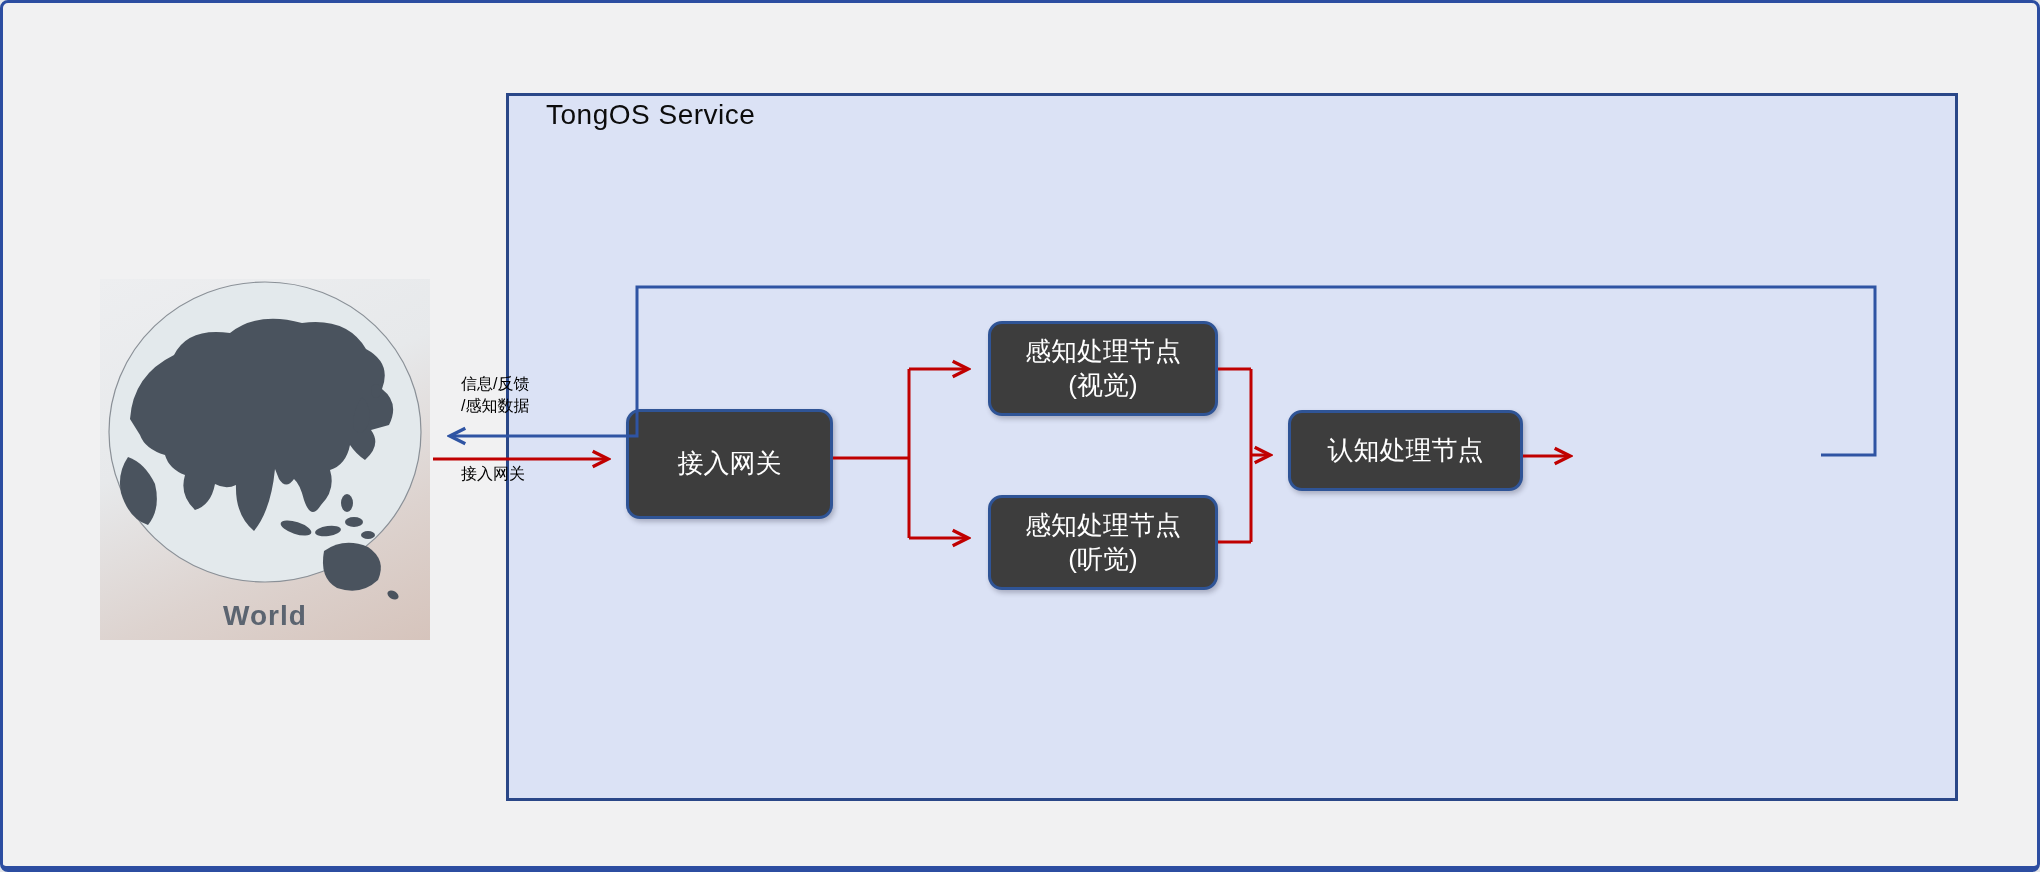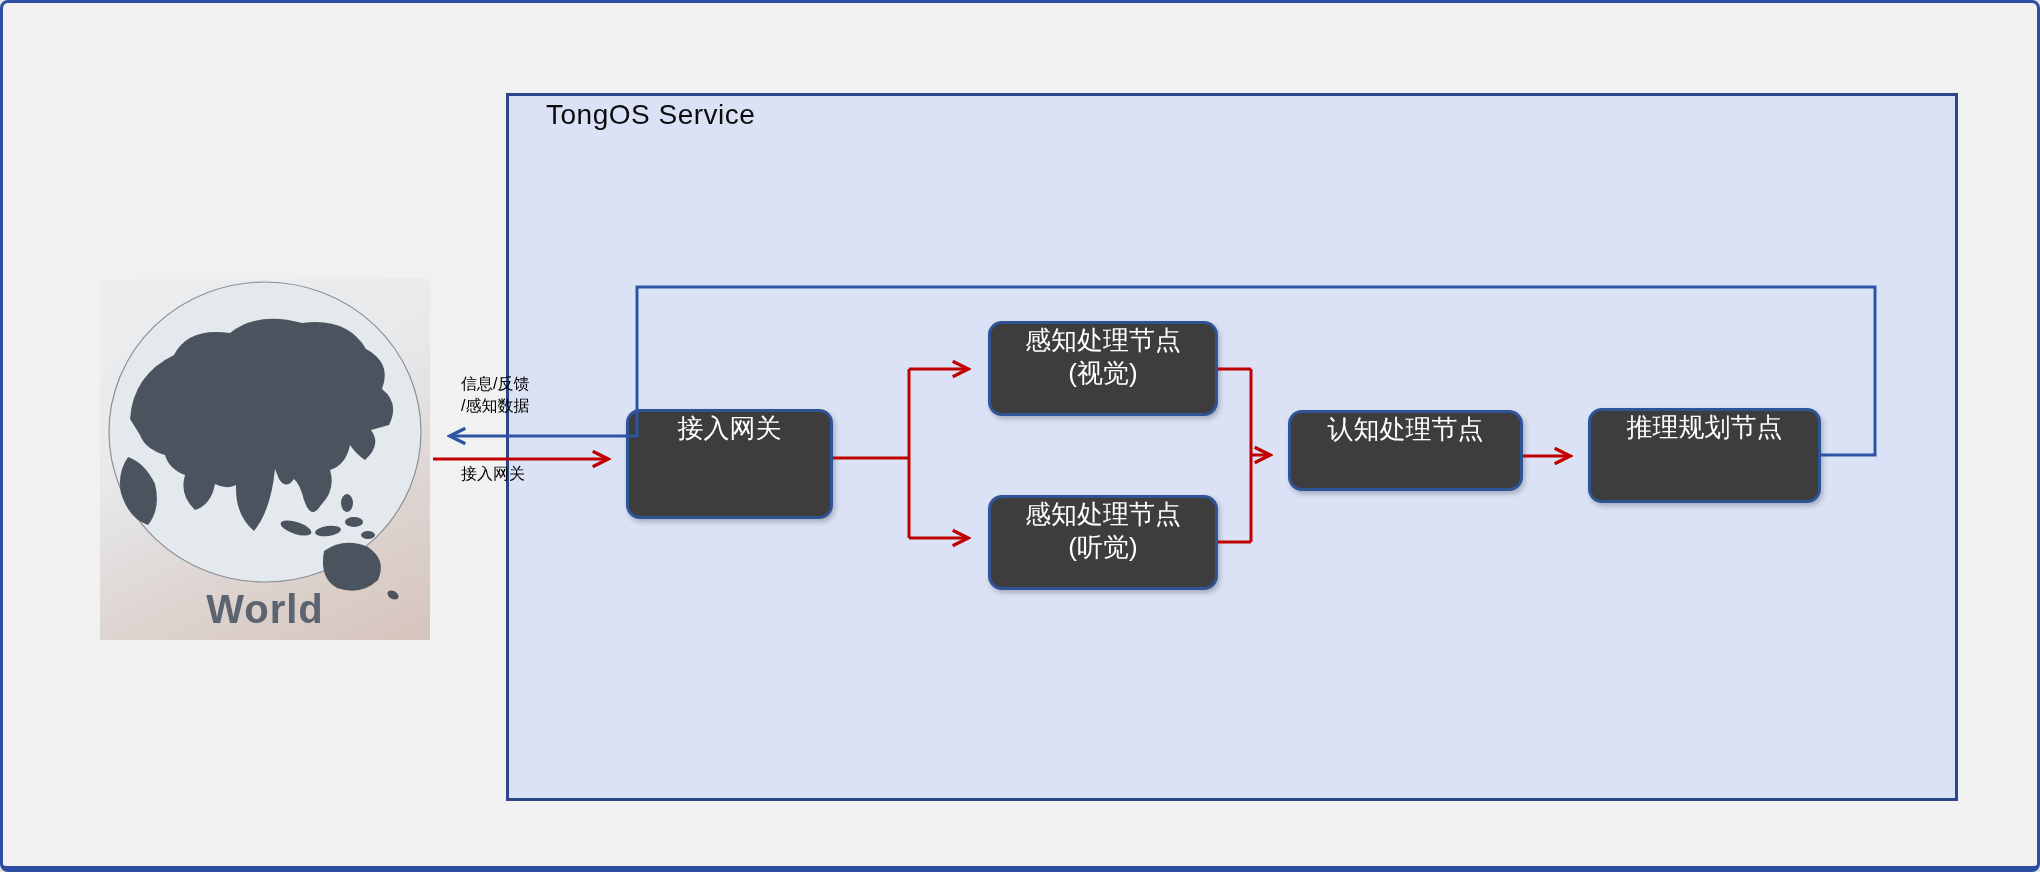--- a/index.html
+++ b/index.html
@@ -17,26 +17,26 @@
     letter-spacing:0.5px;white-space:nowrap;
   }
   .world-img{
     position:absolute;left:97px;top:276px;width:330px;height:361px;
     background:linear-gradient(155deg,#edeef0 0%,#e7e9eb 40%,#ddd3cf 72%,#d6c4bc 100%);
     overflow:hidden;
   }
   .world-img svg{position:absolute;left:0;top:0;}
   .world-caption{
     position:absolute;left:0;right:0;bottom:8px;text-align:center;
-    font-size:40px;font-weight:bold;color:#5b6470;letter-spacing:1px;margin-top:34px;
+    font-size:28px;font-weight:bold;color:#5b6470;letter-spacing:1px;margin-top:34px;
   }
   .node{
     position:absolute;background:#3d3d3d;border:3px solid #2f5496;border-radius:14px;
     box-sizing:border-box;color:#ffffff;display:flex;flex-direction:column;
-    align-items:center;justify-content:flex-start;text-align:center;
+    align-items:center;justify-content:center;text-align:center;
     font-size:26px;line-height:1.28;box-shadow:2px 3px 5px rgba(40,40,60,0.28);
   }
   #node-gateway  {left:623px; top:406px; width:207px; height:110px;}
   #node-vision   {left:985px; top:318px; width:230px; height:95px;}
   #node-hearing  {left:985px; top:492px; width:230px; height:95px;}
   #node-cognition{left:1285px;top:407px; width:235px; height:81px;}
   #node-reasoning{left:1585px;top:405px; width:233px; height:95px;}
   .edge-layer{position:absolute;left:0;top:0;width:2040px;height:872px;pointer-events:none;}
   .flow-label{
     position:absolute;color:#000000;font-size:16px;line-height:1.35;white-space:nowrap;
@@ -91,23 +91,20 @@
     <span>感知处理节点</span>
     <span>(视觉)</span>
   </div>
   <div class="node" id="node-hearing">
     <span>感知处理节点</span>
     <span>(听觉)</span>
   </div>
   <div class="node" id="node-cognition">
     <span>认知处理节点</span>
   </div>
-  <div class="node" id="node-reasoning">
-    <span>推理规划节点</span>
-  </div>
 
   <svg class="edge-layer" width="2040" height="872" viewBox="0 0 2040 872">
     <defs>
       <marker id="arrow-red" viewBox="0 0 20 20" refX="16" refY="10" markerWidth="22" markerHeight="22" markerUnits="userSpaceOnUse" orient="auto">
         <path d="M3,3 L17,10 L3,17" fill="none" stroke-width="3" stroke="#c00000"></path>
       </marker>
       <marker id="arrow-blue" viewBox="0 0 20 20" refX="16" refY="10" markerWidth="22" markerHeight="22" markerUnits="userSpaceOnUse" orient="auto">
         <path d="M3,3 L17,10 L3,17" fill="none" stroke-width="3" stroke="#2f54a3"></path>
       </marker>
     </defs>

